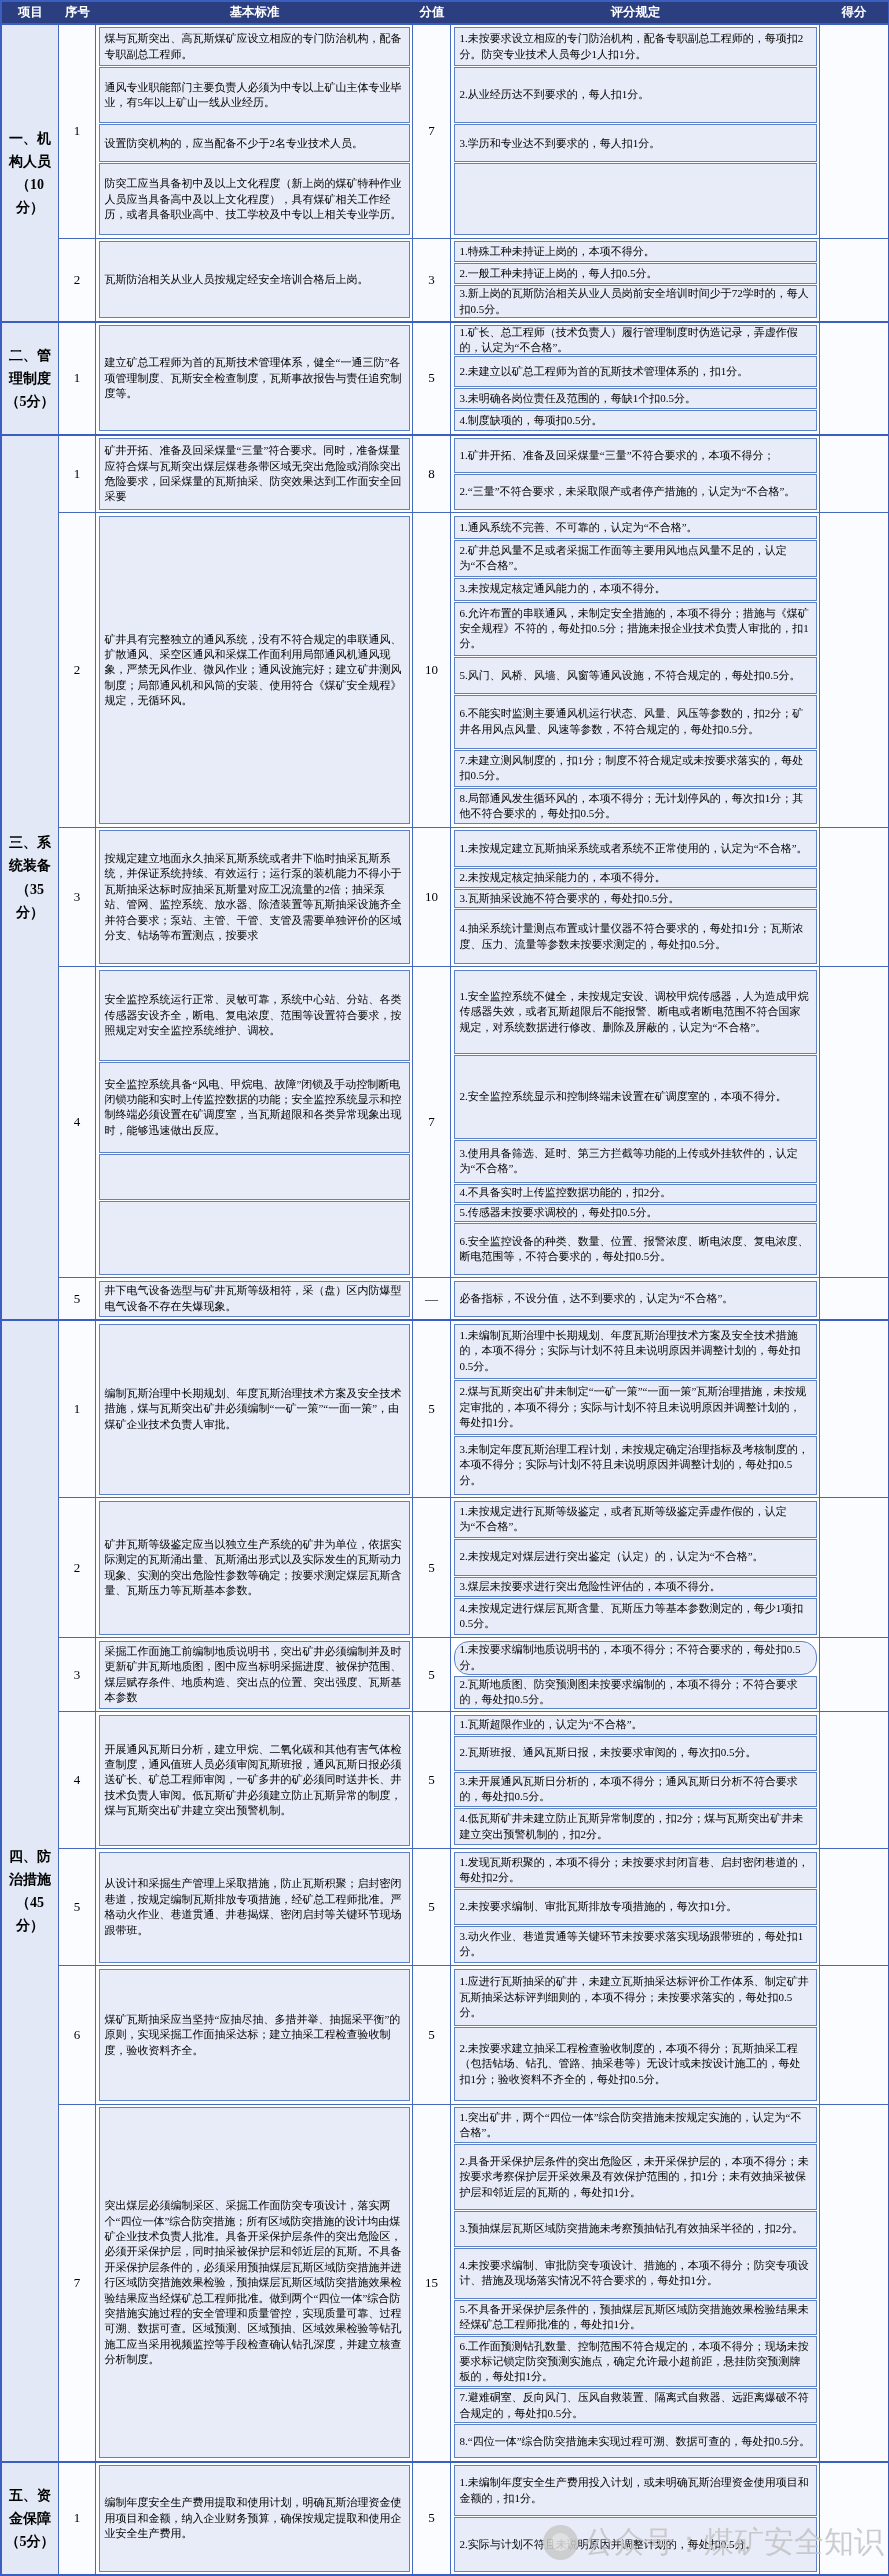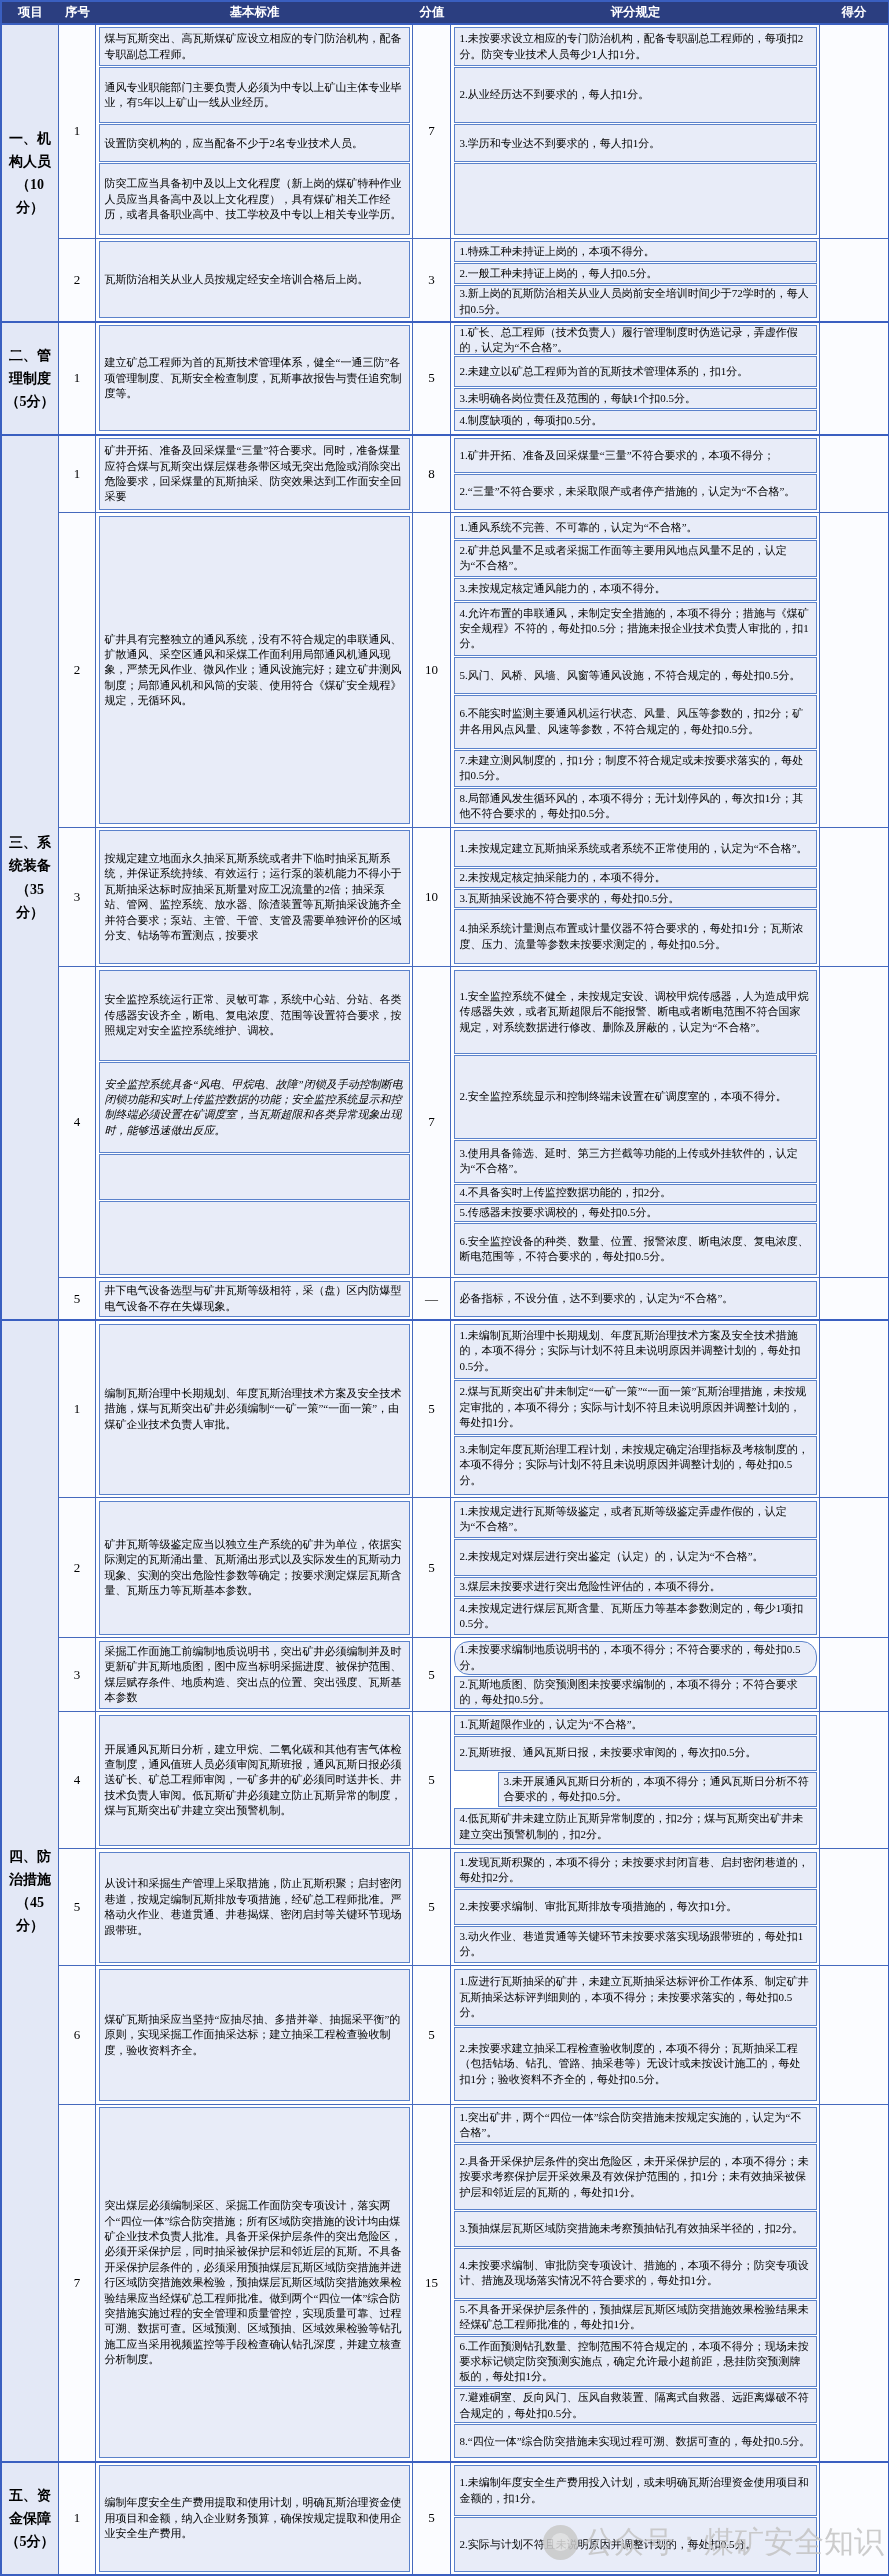--- a/index.html
+++ b/index.html
@@ -212,21 +212,21 @@
               <div class="subcell" style="flex: 27 1 0px;">
                 <span>1.通风系统不完善、不可靠的，认定为“不合格”。</span>
               </div>
               <div class="subcell" style="flex: 46 1 0px;">
                 <span>2.矿井总风量不足或者采掘工作面等主要用风地点风量不足的，认定为“不合格”。</span>
               </div>
               <div class="subcell" style="flex: 27 1 0px;">
                 <span>3.未按规定核定通风能力的，本项不得分。</span>
               </div>
               <div class="subcell" style="flex: 70 1 0px;">
-                <span>4.允许布置的串联通风，未制定安全措施的，本项不得分；措施与《煤矿安全规程》不符的，每处扣0.5分；措施未报企业技术负责人审批的，扣1分。</span>
+                <span>6.允许布置的串联通风，未制定安全措施的，本项不得分；措施与《煤矿安全规程》不符的，每处扣0.5分；措施未报企业技术负责人审批的，扣1分。</span>
               </div>
               <div class="subcell" style="flex: 46 1 0px;">
                 <span>5.风门、风桥、风墙、风窗等通风设施，不符合规定的，每处扣0.5分。</span>
               </div>
               <div class="subcell" style="flex: 70 1 0px;">
                 <span>6.不能实时监测主要通风机运行状态、风量、风压等参数的，扣2分；矿井各用风点风量、风速等参数，不符合规定的，每处扣0.5分。</span>
               </div>
               <div class="subcell" style="flex: 46 1 0px;">
                 <span>7.未建立测风制度的，扣1分；制度不符合规定或未按要求落实的，每处扣0.5分。</span>
               </div>
@@ -265,21 +265,21 @@
             <div class="earn-cell"></div>
           </div>
           <div class="trow" style="flex: 378 1 0px;">
             <div class="no-cell">
               <span>4</span>
             </div>
             <div class="std-stack">
               <div class="subcell" style="flex: 115 1 0px;">
                 <span>安全监控系统运行正常、灵敏可靠，系统中心站、分站、各类传感器安设齐全，断电、复电浓度、范围等设置符合要求，按照规定对安全监控系统维护、调校。</span>
               </div>
-              <div class="subcell" style="flex: 115 1 0px; font-style: italic;">
+              <div class="subcell" style="flex: 115 1 0px;">
                 <span>安全监控系统具备“风电、甲烷电、故障”闭锁及手动控制断电闭锁功能和实时上传监控数据的功能；安全监控系统显示和控制终端必须设置在矿调度室，当瓦斯超限和各类异常现象出现时，能够迅速做出反应。</span>
               </div>
               <div class="subcell empty" style="flex: 56 1 0px;">
                 <span></span>
               </div>
               <div class="subcell empty" style="flex: 92 1 0px;">
                 <span></span>
               </div>
             </div>
             <div class="score-cell">
@@ -420,21 +420,21 @@
             <div class="score-cell">
               <span>5</span>
             </div>
             <div class="rule-stack">
               <div class="subcell" style="flex: 24 1 0px;">
                 <span>1.瓦斯超限作业的，认定为“不合格”。</span>
               </div>
               <div class="subcell" style="flex: 46 1 0px;">
                 <span>2.瓦斯班报、通风瓦斯日报，未按要求审阅的，每次扣0.5分。</span>
               </div>
-              <div class="subcell" style="flex: 46 1 0px; margin-left: 44px;">
+              <div class="subcell" style="flex: 46 1 0px;">
                 <span>3.未开展通风瓦斯日分析的，本项不得分；通风瓦斯日分析不符合要求的，每处扣0.5分。</span>
               </div>
               <div class="subcell" style="flex: 50 1 0px;">
                 <span>4.低瓦斯矿井未建立防止瓦斯异常制度的，扣2分；煤与瓦斯突出矿井未建立突出预警机制的，扣2分。</span>
               </div>
             </div>
             <div class="earn-cell"></div>
           </div>
           <div class="trow" style="flex: 142 1 0px;">
             <div class="no-cell">

